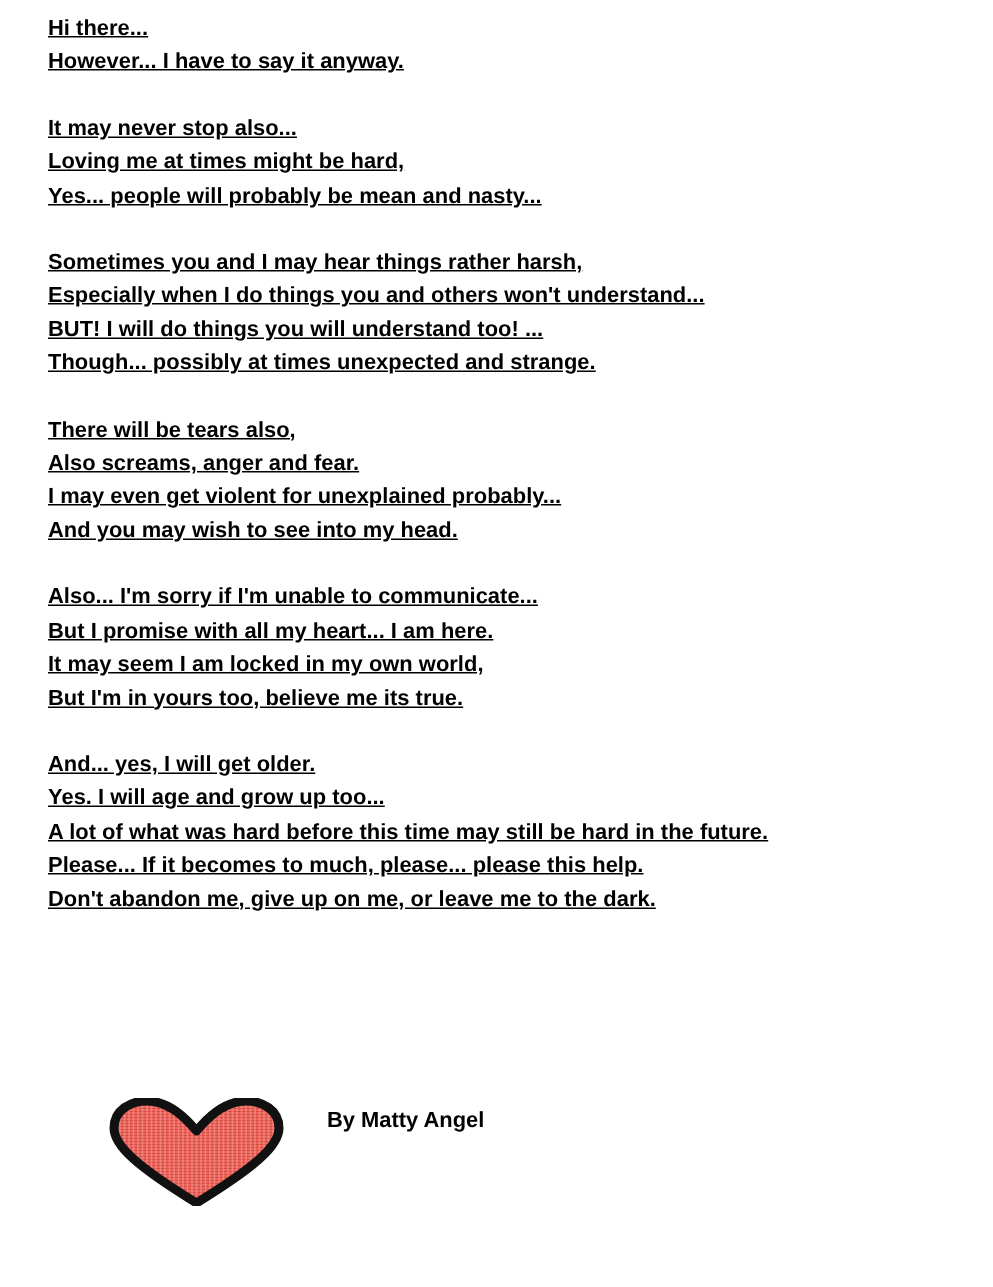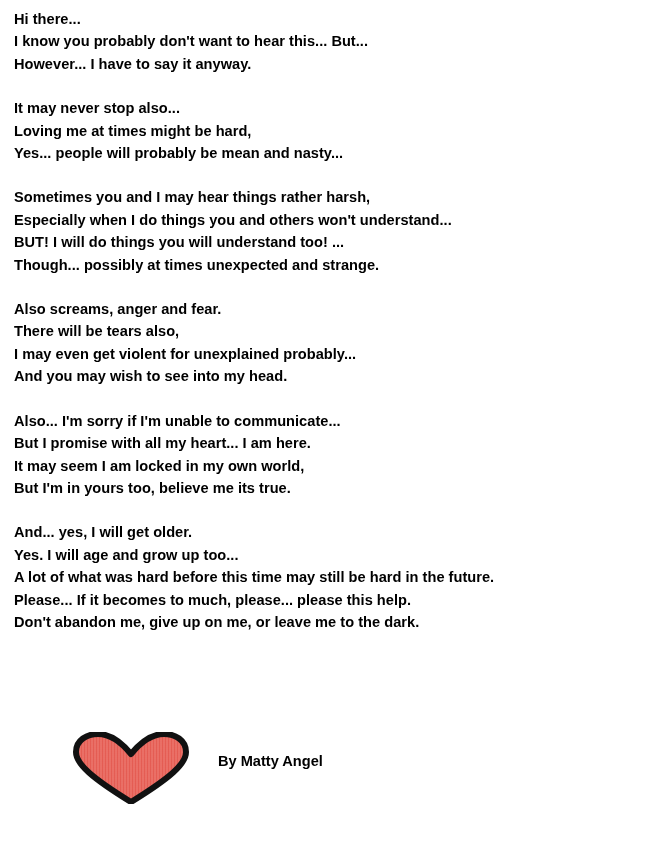--- a/index.html
+++ b/index.html
@@ -21,21 +21,22 @@
     box-sizing: border-box;
     padding: 8px 10px 0 14px;
   }
   .poem {
     font-size: 14.6px;
     font-weight: bold;
     line-height: 22.4px;
     letter-spacing: 0.02px;
   }
   .stanza {
-    margin: 0 0 22px 0;
+    margin: 0 0 22px 18px;
+    text-decoration: underline;
   }
   .stanza:last-of-type {
     margin-bottom: 0;
   }
   .line {
     white-space: pre;
   }
   .credit-block {
     position: absolute;
     left: 60px;
@@ -46,58 +47,57 @@
   .heart-wrap {
     position: absolute;
     left: 10px;
     top: 2px;
     width: 122px;
     height: 72px;
   }
   .credit-text {
     position: absolute;
     left: 158px;
-    top: 20px;
+    top: 6px;
     font-size: 14.6px;
     font-weight: bold;
     line-height: 23px;
   }
   .credit-text .line {
     white-space: pre;
   }
 </style>
 </head>
 <body>
 
 <div class="page">
 
   <div class="poem">
 
     <div class="stanza">
       <div class="line">Hi there...</div>
-      <div class="line">I know you probably don't want to hear this... But...</div>
       <div class="line">However... I have to say it anyway.</div>
     </div>
 
     <div class="stanza">
       <div class="line">It may never stop also...</div>
       <div class="line">Loving me at times might be hard,</div>
       <div class="line">Yes... people will probably be mean and nasty...</div>
     </div>
 
     <div class="stanza">
       <div class="line">Sometimes you and I may hear things rather harsh,</div>
       <div class="line">Especially when I do things you and others won't understand...</div>
       <div class="line">BUT! I will do things you will understand too! ...</div>
       <div class="line">Though... possibly at times unexpected and strange.</div>
     </div>
 
     <div class="stanza">
+      <div class="line">There will be tears also,</div>
       <div class="line">Also screams, anger and fear.</div>
-      <div class="line">There will be tears also,</div>
       <div class="line">I may even get violent for unexplained probably...</div>
       <div class="line">And you may wish to see into my head.</div>
     </div>
 
     <div class="stanza">
       <div class="line">Also... I'm sorry if I'm unable to communicate...</div>
       <div class="line">But I promise with all my heart... I am here.</div>
       <div class="line">It may seem I am locked in my own world,</div>
       <div class="line">But I'm in yours too, believe me its true.</div>
     </div>

